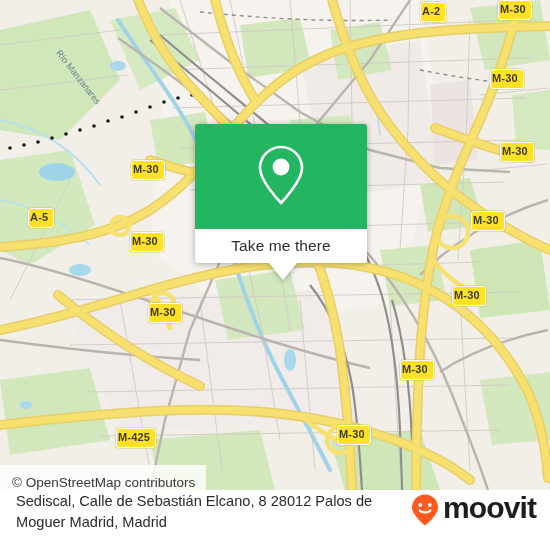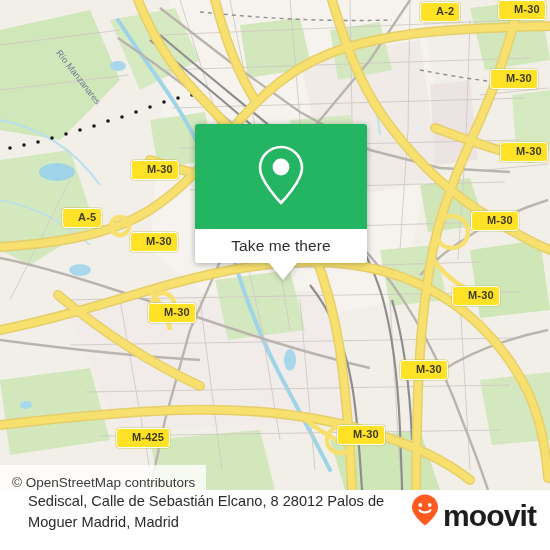--- a/index.html
+++ b/index.html
@@ -29,21 +29,21 @@
   .shield {
     position: absolute;
     background: #ffe225;
     border: 1.6px solid #ffffff;
     border-radius: 3px;
     color: #3f3a1c;
     font-family: "Liberation Sans", sans-serif;
     font-size: 11px;
     font-weight: bold;
     line-height: 1;
-    padding: 3px 5px 4px 15px;
+    padding: 3px 5px 4px 1px;
     letter-spacing: 0.2px;
     white-space: nowrap;
     box-shadow: 0 0 0 0.5px rgba(190,170,40,.55);
   }
 
   .river-label {
     position: absolute;
     color: #6b7d93;
     font-size: 9px;
     font-family: "Liberation Sans", sans-serif;
@@ -111,32 +111,32 @@
 
   
   #footer {
     position: absolute;
     left: 0; top: 490px;
     width: 550px; height: 44px;
     background: #ffffff;
     display: flex;
     align-items: center;
     justify-content: space-between;
-    padding: 0 14px 0 28px;
+    padding: 0 14px 0 16px;
   }
   #footer-address {
     font-size: 14.6px;
     line-height: 1.42;
     color: #2b2b2b;
     font-family: "Liberation Sans", sans-serif;
     max-width: 390px;
   }
   #brand {
     display: flex;
-    align-items: flex-end;
+    align-items: flex-start;
     gap: 3px;
     flex-shrink: 0;
   }
   #brand-wordmark {
     font-size: 30px;
     font-weight: bold;
     color: #1d1d1d;
     letter-spacing: -0.9px;
     font-family: "Liberation Sans", sans-serif;
     line-height: 1;
@@ -299,21 +299,21 @@
     </svg>
 
     <div class="river-label" style="left:62px; top:48px; transform: rotate(52deg);">Río Manzanares</div>
 
     <div class="shield" style="left:420px; top:2px;">A-2</div>
     <div class="shield" style="left:498px; top:0px;">M-30</div>
     <div class="shield" style="left:490px; top:69px;">M-30</div>
     <div class="shield" style="left:500px; top:142px;">M-30</div>
     <div class="shield" style="left:471px; top:211px;">M-30</div>
     <div class="shield" style="left:131px; top:160px;">M-30</div>
-    <div class="shield" style="left:62px;  top:208px;">A-5</div>
+    <div class="shield" style="left:28px;  top:208px;">A-5</div>
     <div class="shield" style="left:130px; top:232px;">M-30</div>
     <div class="shield" style="left:148px; top:303px;">M-30</div>
     <div class="shield" style="left:452px; top:286px;">M-30</div>
     <div class="shield" style="left:400px; top:360px;">M-30</div>
     <div class="shield" style="left:337px; top:425px;">M-30</div>
     <div class="shield" style="left:116px; top:428px;">M-425</div>
 
     <div id="attribution">
       <span>© OpenStreetMap contributors</span>
     </div>

